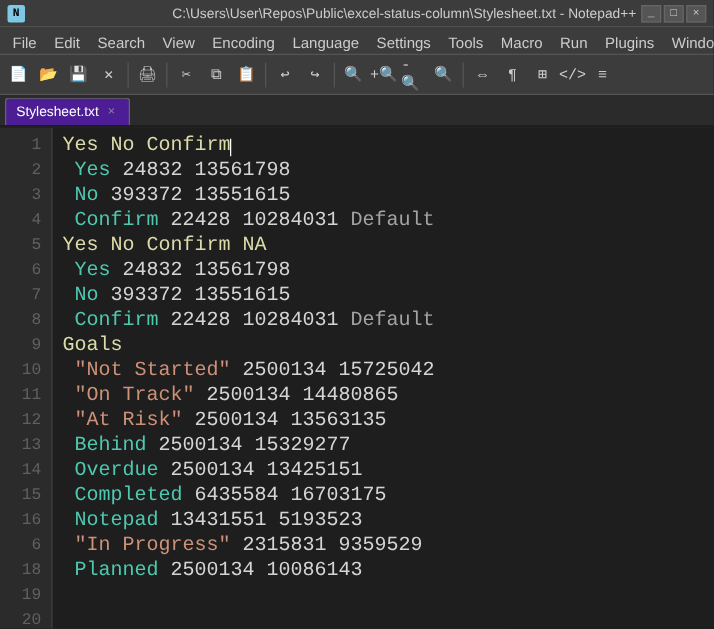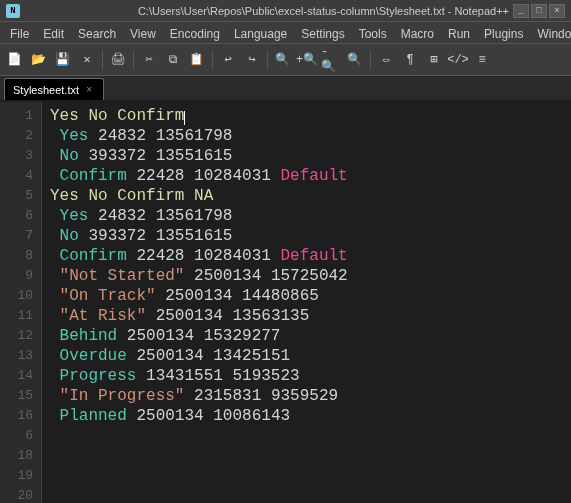--- a/index.html
+++ b/index.html
@@ -127,21 +127,21 @@
       border-bottom: none;
       padding: 3px 8px;
       font-family: Arial, sans-serif;
       font-size: 11px;
       color: #ccc;
       cursor: pointer;
       border-radius: 3px 3px 0 0;
       height: 22px;
     }
     .tab.active {
-      background: #000000;
+      background: #4c1d95;
       color: #fff;
       border-color: #666;
       justify-content: space-between;
     }
     .tab-close {
       font-size: 10px;
       color: #888;
       cursor: pointer;
       width: 12px;
       height: 12px;
@@ -185,21 +185,21 @@
       font-family: 'Courier New', Courier, monospace;
       font-size: 16px;
       color: #d4d4d4;
       height: 20px;
       line-height: 20px;
       white-space: pre;
       display: block;
     }
     
     .kw-yellow { color: #dcdcaa; }
-    .kw-green { color: #ec4899; }
+    .kw-green { color: #a3a3a3; }
     .kw-cyan { color: #4ec9b0; }
     .kw-white { color: #d4d4d4; }
     .kw-orange { color: #ce9178; }
     .kw-purple { color: #c586c0; }
     
     .cursor::after {
       content: '';
       display: inline-block;
       width: 1px;
       height: 14px;
@@ -300,22 +300,24 @@
   </div>
   <div id="code-area">
     <span class="code-line"><span class="kw-yellow">Yes No Confirm</span><span class="cursor"></span></span>
     <span class="code-line"> <span class="kw-cyan">Yes</span> <span class="kw-white">24832</span> <span class="kw-white">13561798</span></span>
     <span class="code-line"> <span class="kw-cyan">No</span> <span class="kw-white">393372</span> <span class="kw-white">13551615</span></span>
     <span class="code-line"> <span class="kw-cyan">Confirm</span> <span class="kw-white">22428</span> <span class="kw-white">10284031</span> <span class="kw-green">Default</span></span>
     <span class="code-line"><span class="kw-yellow">Yes No Confirm NA</span></span>
     <span class="code-line"> <span class="kw-cyan">Yes</span> <span class="kw-white">24832</span> <span class="kw-white">13561798</span></span>
     <span class="code-line"> <span class="kw-cyan">No</span> <span class="kw-white">393372</span> <span class="kw-white">13551615</span></span>
     <span class="code-line"> <span class="kw-cyan">Confirm</span> <span class="kw-white">22428</span> <span class="kw-white">10284031</span> <span class="kw-green">Default</span></span>
+    <span class="code-line"><span class="kw-yellow">Goals</span></span>
     <span class="code-line"> <span class="kw-orange">"Not Started"</span> <span class="kw-white">2500134</span> <span class="kw-white">15725042</span></span>
     <span class="code-line"> <span class="kw-orange">"On Track"</span> <span class="kw-white">2500134</span> <span class="kw-white">14480865</span></span>
     <span class="code-line"> <span class="kw-orange">"At Risk"</span> <span class="kw-white">2500134</span> <span class="kw-white">13563135</span></span>
     <span class="code-line"> <span class="kw-cyan">Behind</span> <span class="kw-white">2500134</span> <span class="kw-white">15329277</span></span>
     <span class="code-line"> <span class="kw-cyan">Overdue</span> <span class="kw-white">2500134</span> <span class="kw-white">13425151</span></span>
-    <span class="code-line"> <span class="kw-cyan">Progress</span> <span class="kw-white">13431551</span> <span class="kw-white">5193523</span></span>
+    <span class="code-line"> <span class="kw-cyan">Completed</span> <span class="kw-white">6435584</span> <span class="kw-white">16703175</span></span>
+    <span class="code-line"> <span class="kw-cyan">Notepad</span> <span class="kw-white">13431551</span> <span class="kw-white">5193523</span></span>
     <span class="code-line"> <span class="kw-orange">"In Progress"</span> <span class="kw-white">2315831</span> <span class="kw-white">9359529</span></span>
     <span class="code-line"> <span class="kw-cyan">Planned</span> <span class="kw-white">2500134</span> <span class="kw-white">10086143</span></span>
   </div>
 </div>
 
 </body></html>

